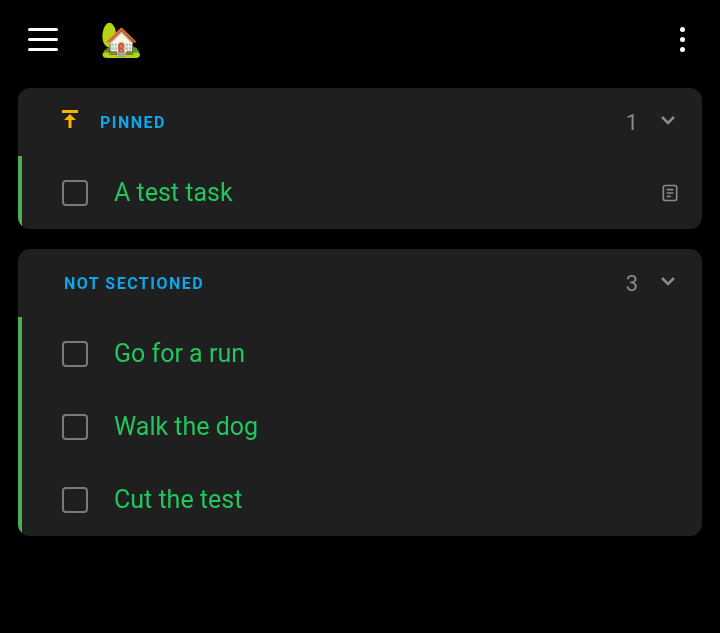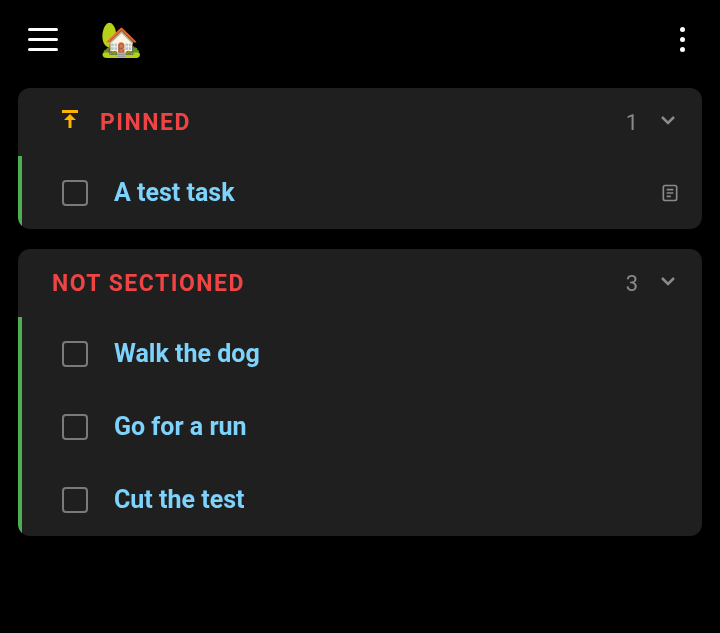--- a/index.html
+++ b/index.html
@@ -59,28 +59,29 @@
       overflow: hidden;
     }
     .section-header {
       display: flex;
       align-items: center;
       padding: 20px 22px 20px 40px;
       gap: 18px;
     }
     .section-header.not-sectioned {
       padding-left: 34px;
+      margin-left: 12px;
     }
     .pin-icon {
       color: #ffb300;
     }
     .section-title {
-      color: #ef4444;
+      color: #0ea5e9;
       font-weight: 700;
-      font-size: 23px;
+      font-size: 16px;
       letter-spacing: 1.5px;
     }
     .count {
       color: #8a8a8a;
       font-size: 22px;
     }
     .chevron {
       color: #8a8a8a;
     }
     .tasks {
@@ -93,23 +94,23 @@
       gap: 26px;
     }
     .checkbox {
       width: 26px;
       height: 26px;
       border: 2.5px solid #7a7a7a;
       border-radius: 4px;
       flex-shrink: 0;
     }
     .task-label {
-      color: #7dd3fc;
+      color: #22c55e;
       font-size: 25px;
-      font-weight: 700;
+      font-weight: 400;
     }
     .note-badge {
       width: 20px;
       height: 20px;
       color: #8a8a8a;
       flex-shrink: 0;
     }
   </style>
 </head>
 <body>
@@ -170,24 +171,24 @@
     <span class="count">3</span>
     <span class="chevron">
       <svg width="24" height="24" viewBox="0 0 24 24" fill="none" stroke="currentColor" stroke-width="2.5">
         <path d="M6 9l6 6 6-6"></path>
       </svg>
     </span>
   </div>
   <div class="tasks">
     <div class="task">
       <div class="checkbox"></div>
-      <span class="task-label">Walk the dog</span>
+      <span class="task-label">Go for a run</span>
     </div>
     <div class="task">
       <div class="checkbox"></div>
-      <span class="task-label">Go for a run</span>
+      <span class="task-label">Walk the dog</span>
     </div>
     <div class="task">
       <div class="checkbox"></div>
       <span class="task-label">Cut the test</span>
     </div>
   </div>
 </div>
 
 </body></html>

